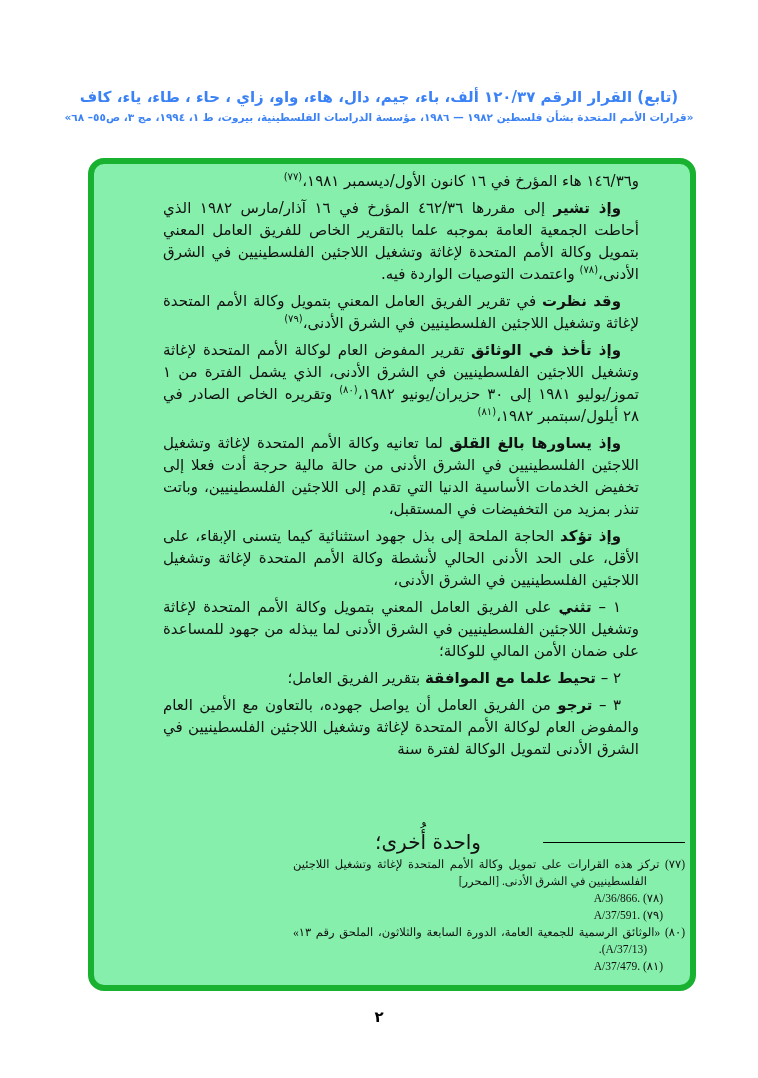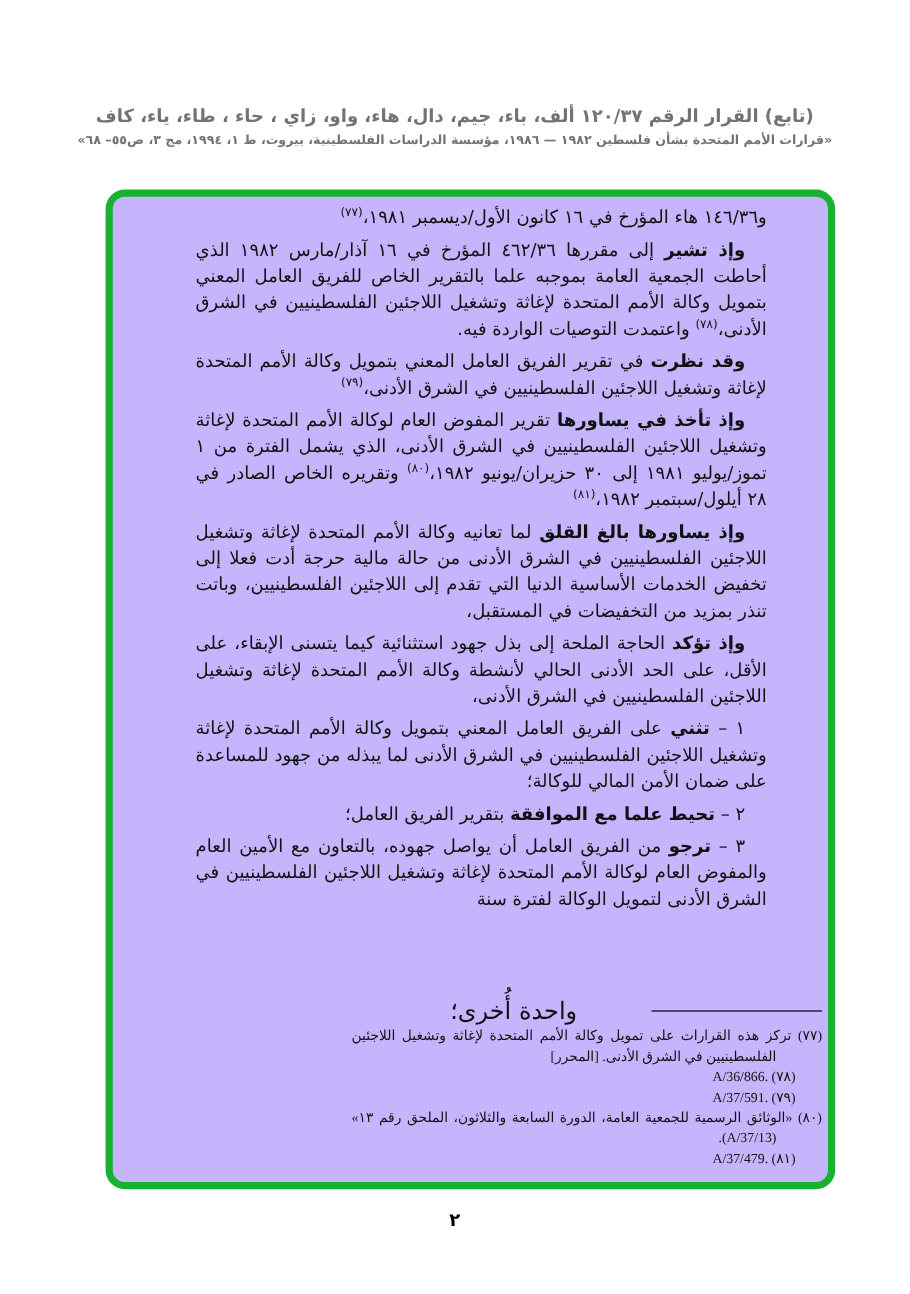--- a/index.html
+++ b/index.html
@@ -7,32 +7,32 @@
     position:relative;
     width:758px;height:1078px;
     background:#ffffff;
     font-family:"DejaVu Sans",sans-serif;
     color:#111;
     overflow:hidden;
   }
   
   .header{
     position:absolute;top:88px;left:0;right:0;
-    direction:rtl;text-align:center;color:#737373;
+    direction:rtl;text-align:center;color:#3b82f6;
   }
   .header-line1{font-size:15px;font-weight:bold;letter-spacing:0;}
   .header-line2{font-size:10.5px;font-weight:bold;margin-top:5px;}
   
   .green-box{
     position:absolute;left:88px;top:158px;
     width:608px;height:833px;
     box-sizing:border-box;
     border:6px solid #19b230;
     border-radius:16px;
-    background:#c4b5fd;
+    background:#86efac;
     display:flex;flex-direction:column;
     padding:6px 0 10px 0;
     overflow:hidden;
   }
   
   .body-text{
     direction:rtl;
     margin:0 51px 0 69px;
     font-size:15px;line-height:22px;
     text-align:justify;
@@ -80,21 +80,21 @@
     <div class="header-line1">(تابع) القرار الرقم ١٢٠/٣٧ ألف، باء، جيم، دال، هاء، واو، زاي ، حاء ، طاء، ياء، كاف</div>
     <div class="header-line2">«قرارات الأمم المتحدة بشأن فلسطين ١٩٨٢ — ١٩٨٦، مؤسسة الدراسات الفلسطينية، بيروت، ط ١، ١٩٩٤، مج ٣، ص٥٥– ٦٨»</div>
   </header>
 
   <div class="green-box" style="border-color: rgb(25, 178, 48);">
 
     <div class="body-text" id="body-container">
         <p class="para"><span>و١٤٦/٣٦ هاء المؤرخ في ١٦ كانون الأول/ديسمبر ١٩٨١،</span><sup>(٧٧)</sup></p>
         <p class="para indent"><span class="bold">وإذ تشير</span><span> إلى مقررها ٤٦٢/٣٦ المؤرخ في ١٦ آذار/مارس ١٩٨٢ الذي أحاطت الجمعية العامة بموجبه علما بالتقرير الخاص للفريق العامل المعني بتمويل وكالة الأمم المتحدة لإغاثة وتشغيل اللاجئين الفلسطينيين في الشرق الأدنى،</span><sup>(٧٨)</sup><span> واعتمدت التوصيات الواردة فيه.</span></p>
         <p class="para indent"><span class="bold">وقد نظرت</span><span> في تقرير الفريق العامل المعني بتمويل وكالة الأمم المتحدة لإغاثة وتشغيل اللاجئين الفلسطينيين في الشرق الأدنى،</span><sup>(٧٩)</sup></p>
-        <p class="para indent"><span class="bold">وإذ تأخذ في يساورها</span><span> تقرير المفوض العام لوكالة الأمم المتحدة لإغاثة وتشغيل اللاجئين الفلسطينيين في الشرق الأدنى، الذي يشمل الفترة من ١ تموز/يوليو ١٩٨١ إلى ٣٠ حزيران/يونيو ١٩٨٢،</span><sup>(٨٠)</sup><span> وتقريره الخاص الصادر في ٢٨ أيلول/سبتمبر ١٩٨٢،</span><sup>(٨١)</sup></p>
+        <p class="para indent"><span class="bold">وإذ تأخذ في الوثائق</span><span> تقرير المفوض العام لوكالة الأمم المتحدة لإغاثة وتشغيل اللاجئين الفلسطينيين في الشرق الأدنى، الذي يشمل الفترة من ١ تموز/يوليو ١٩٨١ إلى ٣٠ حزيران/يونيو ١٩٨٢،</span><sup>(٨٠)</sup><span> وتقريره الخاص الصادر في ٢٨ أيلول/سبتمبر ١٩٨٢،</span><sup>(٨١)</sup></p>
         <p class="para indent"><span class="bold">وإذ يساورها بالغ القلق</span><span> لما تعانيه وكالة الأمم المتحدة لإغاثة وتشغيل اللاجئين الفلسطينيين في الشرق الأدنى من حالة مالية حرجة أدت فعلا إلى تخفيض الخدمات الأساسية الدنيا التي تقدم إلى اللاجئين الفلسطينيين، وباتت تنذر بمزيد من التخفيضات في المستقبل،</span></p>
         <p class="para indent"><span class="bold">وإذ تؤكد</span><span> الحاجة الملحة إلى بذل جهود استثنائية كيما يتسنى الإبقاء، على الأقل، على الحد الأدنى الحالي لأنشطة وكالة الأمم المتحدة لإغاثة وتشغيل اللاجئين الفلسطينيين في الشرق الأدنى،</span></p>
         <p class="para indent"><span>١ – </span><span class="bold">تثني</span><span> على الفريق العامل المعني بتمويل وكالة الأمم المتحدة لإغاثة وتشغيل اللاجئين الفلسطينيين في الشرق الأدنى لما يبذله من جهود للمساعدة على ضمان الأمن المالي للوكالة؛</span></p>
         <p class="para indent"><span>٢ – </span><span class="bold">تحيط علما مع الموافقة</span><span> بتقرير الفريق العامل؛</span></p>
         <p class="para indent"><span>٣ – </span><span class="bold">ترجو</span><span> من الفريق العامل أن يواصل جهوده، بالتعاون مع الأمين العام والمفوض العام لوكالة الأمم المتحدة لإغاثة وتشغيل اللاجئين الفلسطينيين في الشرق الأدنى لتمويل الوكالة لفترة سنة</span></p>
       </div>
 
     <div class="bottom-block">
       <div class="last-row">
         <div class="fn-rule"></div>

